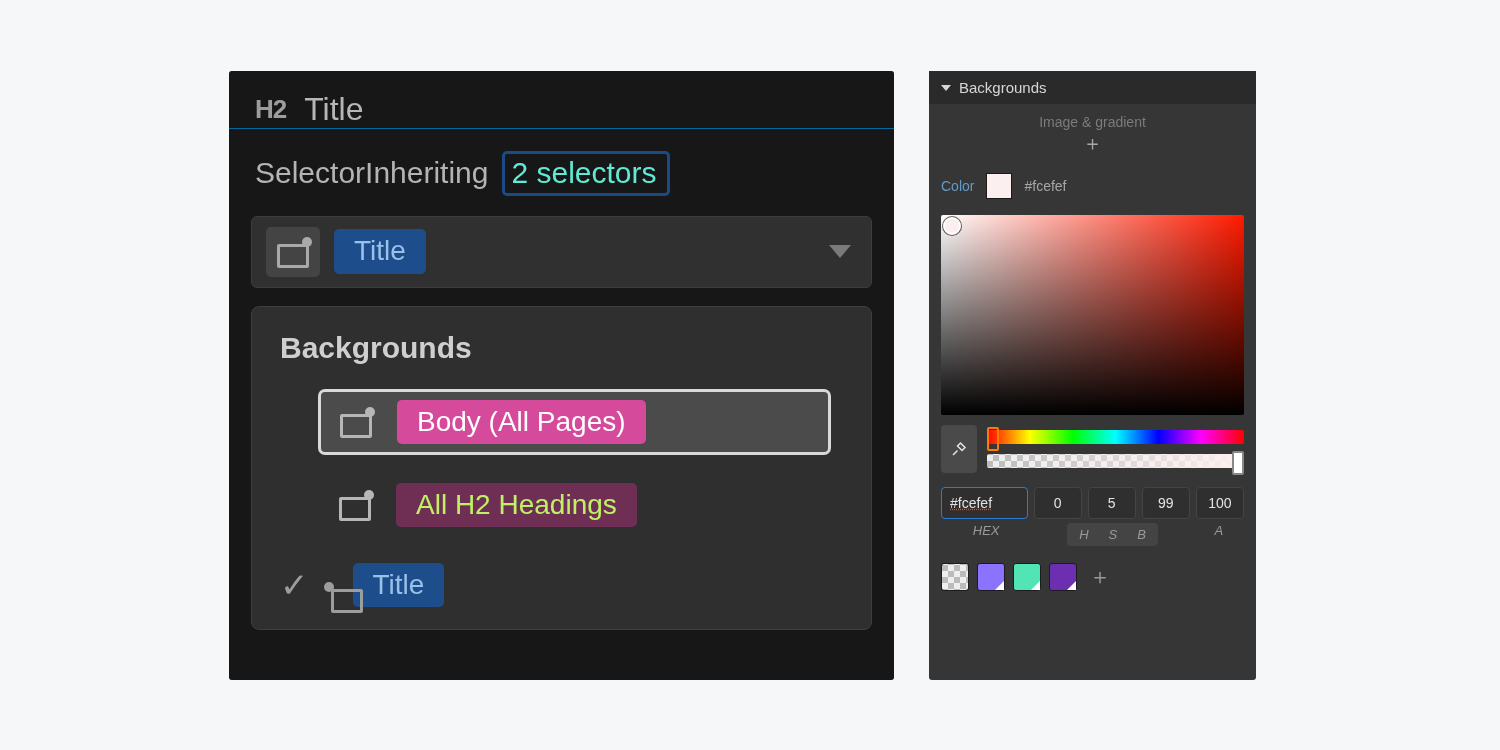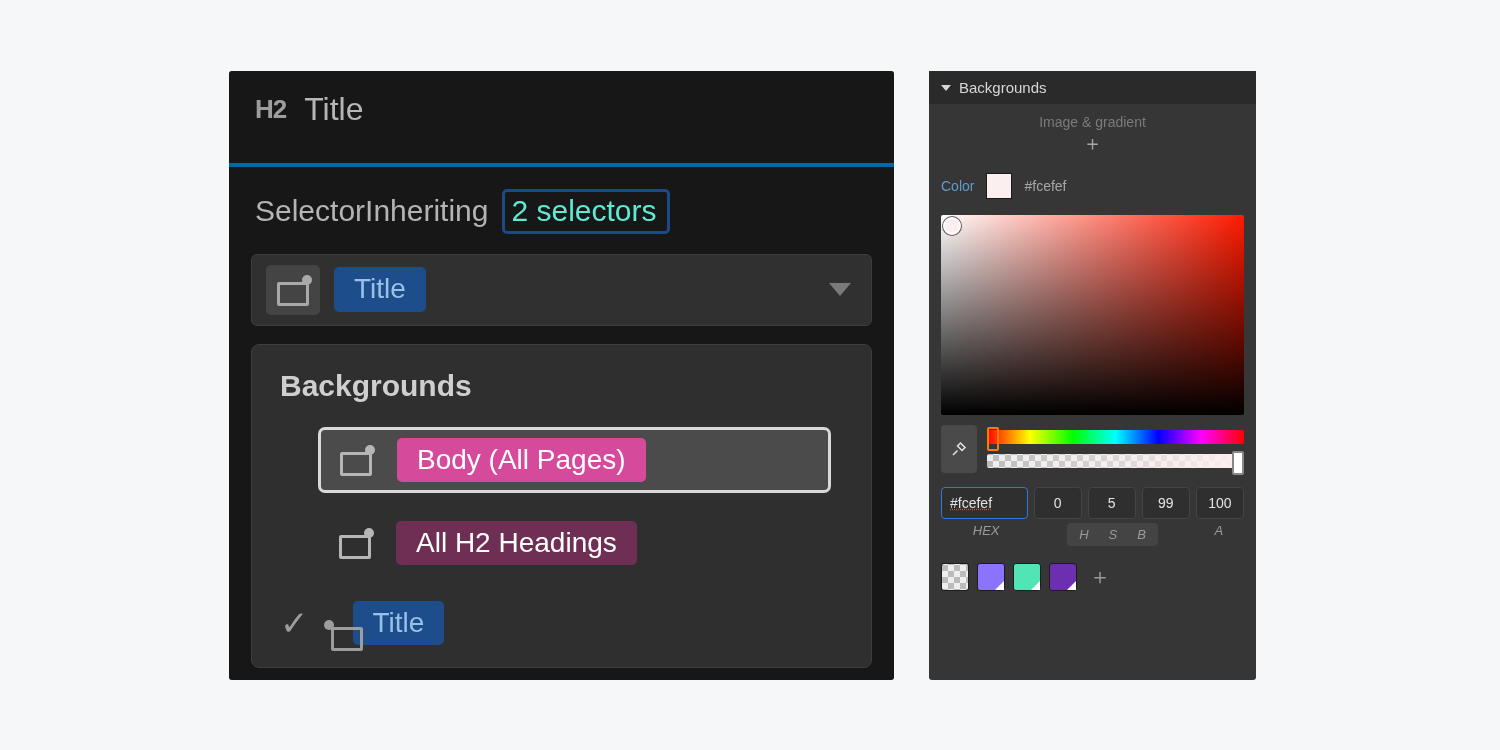--- a/index.html
+++ b/index.html
@@ -3,33 +3,33 @@
 <meta charset="utf-8">
 <style>
   html,body{margin:0;padding:0;width:1500px;height:750px;background:#f5f7f9;font-family:-apple-system,BlinkMacSystemFont,"Segoe UI",Arial,sans-serif;overflow:hidden;}
   .stage{position:relative;width:1500px;height:750px;}
 
   
   .panel-left{position:absolute;left:229px;top:71px;width:665px;height:609px;background:#2a2a2a;border-radius:3px;}
   .panel-left .dim{position:absolute;inset:0;background:rgba(0,0,0,0.45);border-radius:3px;pointer-events:none;}
   .pl-inner{position:relative;z-index:1;}
 
-  .pl-header{display:flex;align-items:center;gap:18px;padding:20px 26px 35px;border-bottom:4px solid #0369a1;color:#b6b6b6;font-size:32px;font-weight:400;}
+  .pl-header{display:flex;align-items:center;gap:18px;padding:20px 26px 0;border-bottom:1px solid #0369a1;color:#b6b6b6;font-size:32px;font-weight:400;}
   .h2-icon{font-weight:700;font-size:26px;letter-spacing:-1px;color:#9d9d9d;}
 
   .pl-row{display:flex;justify-content:flex-start;align-items:center;padding:22px 26px 20px;color:#b4b4b4;font-size:30px;}
   .inherit-wrap{display:flex;align-items:center;gap:14px;}
   .inherit-pill{border:3px solid #1b4b87;border-radius:5px;padding:2px 10px 2px 6px;color:#5eead4;font-size:30px;line-height:1.15;}
 
   .sel-row{display:flex;align-items:center;gap:14px;margin:0 22px 18px;padding:10px 14px;border:1px solid #3d3d3d;border-radius:6px;background:#303030;}
   .sel-iconbox{width:54px;height:50px;background:#444;border-radius:5px;display:flex;align-items:center;justify-content:center;}
   .tag-chip{padding:6px 20px;border-radius:5px;font-size:28px;line-height:1.15;}
   .chip-blue{background:#1d4d8a;color:#99c0e8;}
   .chip-pink{background:#d64a9b;color:#fff;}
-  .chip-pink-dim{background:#6f2f55;color:#ffffff;}
+  .chip-pink-dim{background:#6f2f55;color:#bef264;}
   .sel-row .spacer{flex:1;}
   .caret-down{width:0;height:0;border-left:11px solid transparent;border-right:11px solid transparent;border-top:13px solid #7a7a7a;margin-right:6px;}
 
   .inheritance-panel{margin:0 22px 22px;border:1px solid #3e3e3e;border-radius:8px;background:#2f2f2f;}
   .ih-title{padding:24px 28px 18px;color:#cfcfcf;font-size:30px;font-weight:600;}
   .ih-item{display:flex;align-items:center;gap:18px;padding:10px 14px;margin:6px 40px 18px 66px;border-radius:7px;font-size:28px;}
   .ih-item.active{background:#4b4b4b;border:3px solid #d9d9d9;padding:8px 12px;}
   .ih-item .tag-iconbox{width:46px;height:42px;display:flex;align-items:center;justify-content:center;color:#b6b6b6;}
   .ih-row-current{display:flex;align-items:center;gap:22px;padding:8px 14px 22px 28px;font-size:28px;}
   .check-icon{color:#9d9d9d;font-size:34px;}

